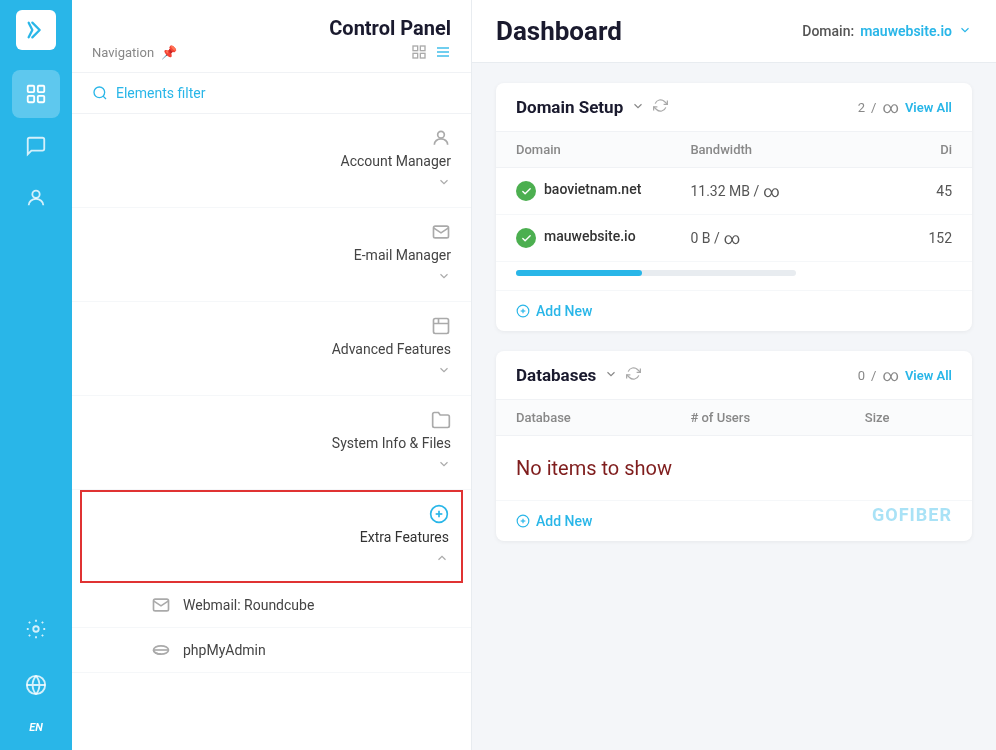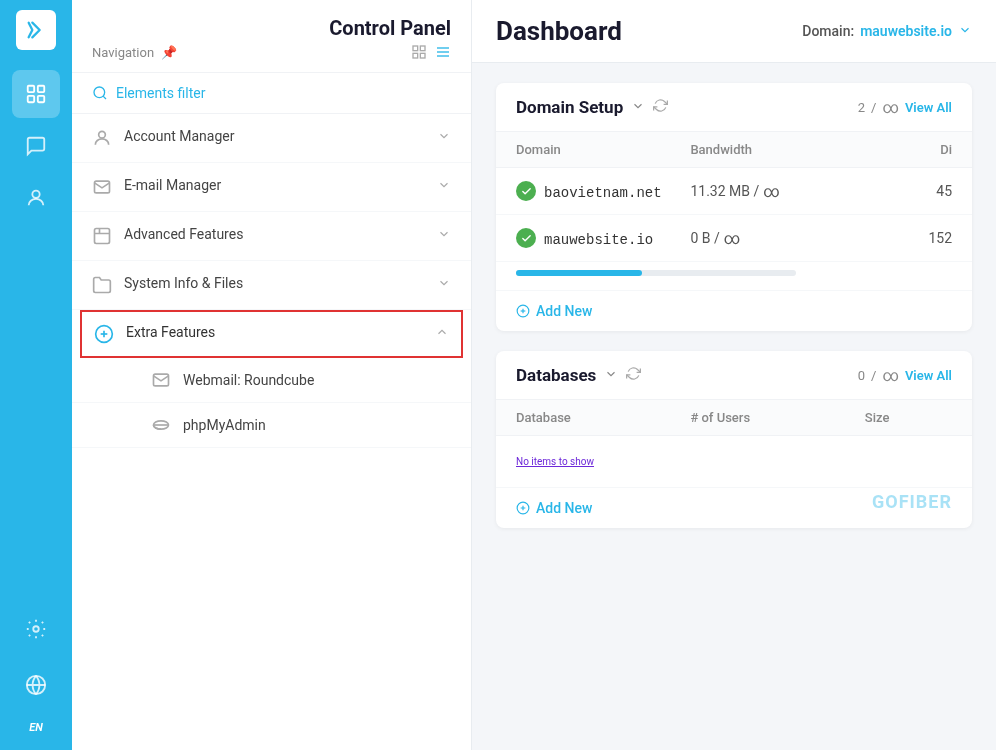--- a/index.html
+++ b/index.html
@@ -93,26 +93,27 @@
     .sidebar-search {
       padding: 12px 20px;
       border-bottom: 1px solid #f0f2f5;
       display: flex; align-items: center; gap: 8px;
     }
     .sidebar-search svg { width: 16px; height: 16px; color: #29b6e8; }
     .sidebar-search-text { font-size: 14px; color: #29b6e8; cursor: pointer; }
 
     
     .nav-item {
-      display: flex; align-items: flex-start;
+      display: flex; align-items: flex-end;
       padding: 14px 20px;
       border-bottom: 1px solid #f5f7f9;
       cursor: pointer;
-      gap: 12px;
+      gap: 5px;
       position: relative;
+      flex-direction: column;
     }
     .nav-item-icon { width: 20px; height: 20px; color: #aaa; flex-shrink: 0; }
     .nav-item-label { font-size: 14px; color: #444; flex: 1; }
     .nav-item-chevron { color: #aaa; }
     .nav-item-chevron svg { width: 14px; height: 14px; }
 
     
     .nav-item-extra {
       border: 2px solid #e03333;
       margin: 0 8px;
@@ -220,21 +221,21 @@
     .col-bandwidth { flex: 2; }
     .col-di { flex: 1; text-align: right; }
 
     .table-row {
       display: flex;
       align-items: center;
       padding: 13px 20px;
       border-bottom: 1px solid #f5f7f9;
     }
     .table-row:last-child { border-bottom: none; }
-    .domain-cell { flex: 2; display: flex; align-items: flex-end; gap: 8px; font-family: Liberation Mono, monospace; }
+    .domain-cell { flex: 2; display: flex; align-items: flex-start; gap: 8px; }
     .status-dot {
       width: 20px; height: 20px;
       background: #4caf50;
       border-radius: 50%;
       display: flex; align-items: center; justify-content: center;
       flex-shrink: 0;
     }
     .status-dot svg { width: 11px; height: 11px; fill: white; }
     .domain-name { font-size: 14px; color: #333; font-weight: 500; }
     .bandwidth-cell { flex: 2; font-size: 14px; color: #555; display: flex; align-items: center; gap: 0; }
@@ -272,23 +273,22 @@
       padding: 10px 20px;
       background: #fafbfc;
       border-bottom: 1px solid #f0f2f5;
     }
     .col-db { flex: 2; }
     .col-users { flex: 2; }
     .col-size { flex: 1; }
 
     .no-items {
       padding: 20px;
-      font-size: 10px;
-      color: #6d28d9;
-      text-decoration: underline;
+      font-size: 20px;
+      color: #7f1d1d;
     }
 
     
     .watermark {
       position: absolute;
       bottom: 16px;
       right: 20px;
       font-size: 18px;
       font-weight: 700;
       color: rgba(41, 182, 232, 0.4);

